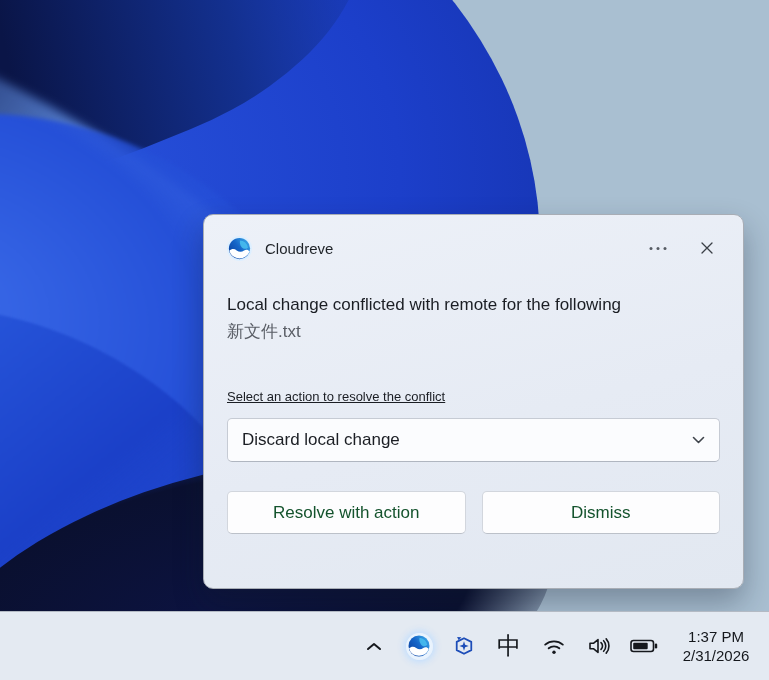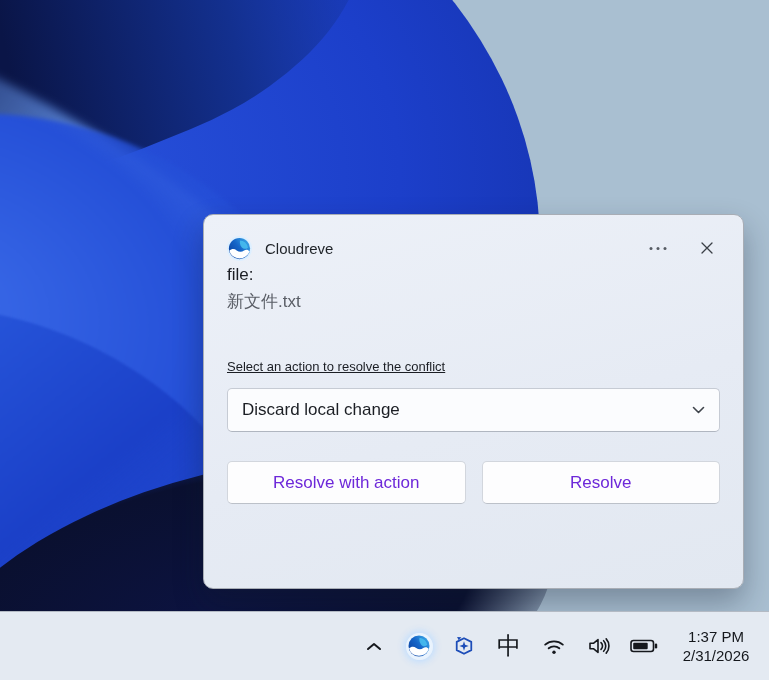--- a/index.html
+++ b/index.html
@@ -19,36 +19,36 @@
   .wp-petal-low { position:absolute; left:-240px; top:330px; width:520px; height:330px; transform:rotate(26deg); border-radius:50%;
     background:linear-gradient(115deg, #2e63e6, #1b40c8 55%, rgba(18,40,150,0) 85%); filter:blur(1px); }
   .wp-dark-bottom { position:absolute; left:-80px; top:470px; width:640px; height:300px; transform:rotate(-14deg); border-radius:50%;
     background:radial-gradient(ellipse at 45% 45%, #0c1340 0%, #0a1030 55%, rgba(10,16,48,0) 80%); }
 
   
   .toast { position:absolute; left:203px; top:214px; width:541px; height:375px; padding:20px 23px 24px;
     background:linear-gradient(165deg, #edf1f8 0%, #e6ebf4 55%, #e2e8f1 100%);
     border:1px solid #a8adb5; border-radius:10px; box-shadow:0 14px 30px rgba(15,25,45,.32);
     color:#1b1e24; overflow:hidden; }
-  .toast-header { display:flex; align-items:center; height:26px; }
+  .toast-header { display:flex; align-items:center; height:26px; margin-bottom:30px; }
   .logo { width:25px; height:25px; margin-right:13px; display:flex; }
   .app-name { font-size:15px; color:#1f2328; }
   .icon-btn { background:none; border:0; padding:4px; display:flex; align-items:center; cursor:default; }
   .icon-btn.more { margin-left:auto; }
   .icon-btn.close { margin-left:24px; margin-right:2px; }
   .toast-message { font-size:17px; line-height:27px; }
   .toast-message .line { display:block; }
   .toast-filename { font-size:17px; line-height:27px; color:#5a5e66; }
   .toast-action-label { font-size:13px; margin-top:44px;text-decoration:underline; }
   .select { margin-top:14px; height:44px; background:#fbfcfe; border:1px solid #c6cbd4; border-bottom-color:#b0b6c0;
     border-radius:5px; display:flex; align-items:center; padding:8px 14px; font-size:17px; }
   .select .chev { margin-left:auto; display:flex; }
   .toast-buttons { display:flex; gap:16px; margin-top:29px; }
   .btn { flex:1; height:43px; background:#fdfdfe; border:1px solid #d2d6dd; border-bottom-color:#bcc1c9;
-    border-radius:5px; font-size:17px; font-family:inherit; color:#6d28d9; }
+    border-radius:5px; font-size:17px; font-family:inherit; color:#14532d; }
 
   
   .taskbar { position:absolute; left:0; bottom:0; width:769px; height:69px; background:#e4eaf2;
     border-top:1px solid #b3bac4; display:flex; align-items:center; justify-content:flex-end;
     padding-right:13px; gap:11px; }
   .tray-btn { background:none; border:0; width:34px; height:42px; display:flex; align-items:center; justify-content:center; padding:0; }
   .ime { font-size:24px; color:#14171c; font-family:"DejaVu Sans",sans-serif; }
   .halo { width:27px; height:27px; border-radius:50%; display:flex; align-items:center; justify-content:center;
     box-shadow:0 0 7px 2px rgba(190,220,255,.95); background:radial-gradient(circle, #ffffff, #dcecfd); }
   .clock { text-align:center; font-size:15px; line-height:19px; color:#14171c; margin-left:4px; min-width:80px; }
@@ -91,38 +91,38 @@
         </svg>
     </button>
     <button class="icon-btn close">
       <svg width="14" height="14" viewBox="0 0 14 14">
           <path d="M2 2 L12 12 M12 2 L2 12" stroke="#3a3f46" stroke-width="1.3" stroke-linecap="round"></path>
         </svg>
     </button>
   </div>
 
   <div class="toast-message">
-    <span class="line">file:</span>
+    <span class="line">Local change conflicted with remote for the following</span>
   </div>
   <div class="toast-filename">新文件.txt</div>
 
   <div class="toast-action-label">Select an action to resolve the conflict</div>
 
   <div class="select">
     <span>Discard local change</span>
     <span class="chev">
       <svg width="13" height="8" viewBox="0 0 13 8">
           <path d="M1.5 1.5 L6.5 6.5 L11.5 1.5" stroke="#3f444b" stroke-width="1.6" fill="none" stroke-linecap="round" stroke-linejoin="round"></path>
         </svg>
     </span>
   </div>
 
   <div class="toast-buttons">
     <button class="btn">Resolve with action</button>
-    <button class="btn">Resolve</button>
+    <button class="btn">Dismiss</button>
   </div>
 </div>
 
 <div class="taskbar">
   <button class="tray-btn">
     <svg width="16" height="9" viewBox="0 0 16 9">
         <path d="M2 7 L8 2 L14 7" stroke="#15181d" stroke-width="2" fill="none" stroke-linecap="round" stroke-linejoin="round"></path>
       </svg>
   </button>
 

